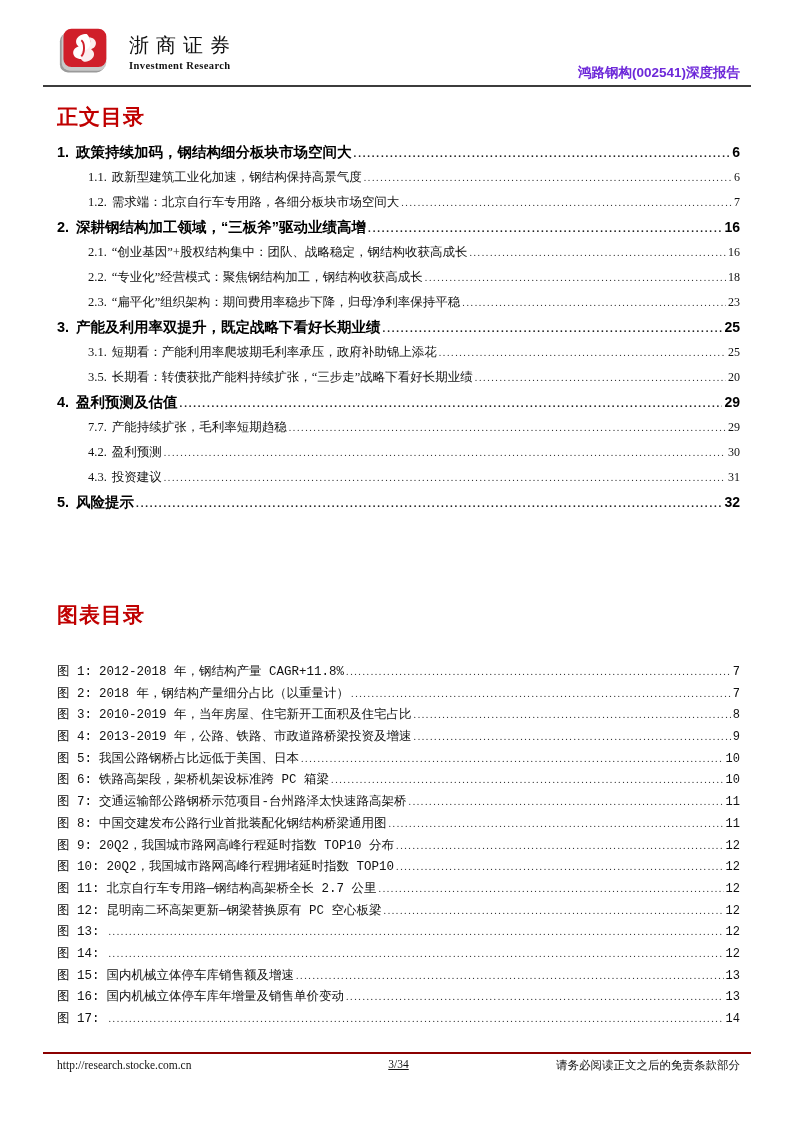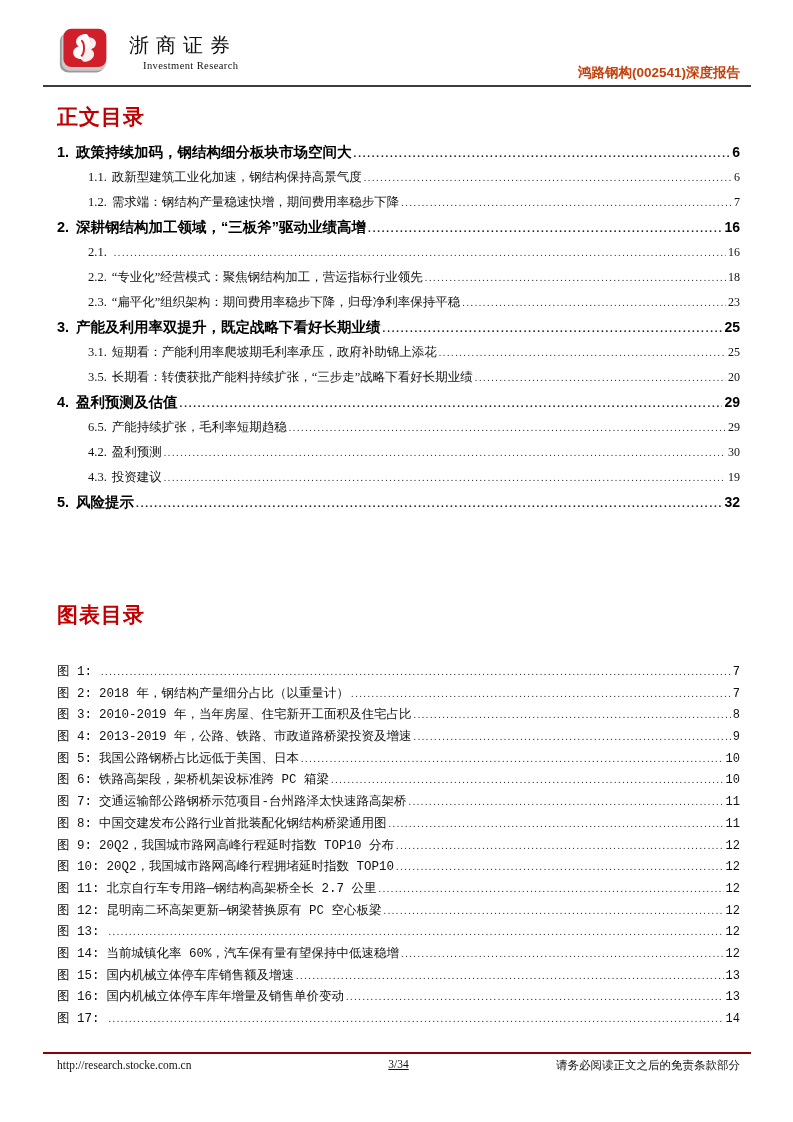--- a/index.html
+++ b/index.html
@@ -14,27 +14,27 @@
 
   
   .header { position: absolute; top: 24px; left: 57px; right: 53px; height: 60px; }
   .brand { position: absolute; left: 0; top: 2px; display: flex; align-items: center; gap: 18px; }
   .brand-logo { width: 54px; height: 50px; display: block; }
   .brand-text .cn {
     font-size: 20px; letter-spacing: 7px; color: #111;
     font-family: "Liberation Serif", serif; font-weight: 500; white-space: nowrap;
   }
   .brand-text .en {
-    font-size: 10.5px; font-weight: normal; letter-spacing: 0.4px; color: #111;
-    margin-top: 1px; font-family: "Liberation Serif", serif; white-space: nowrap; margin-left: 14px;
+    font-size: 10.5px; font-weight: bold; letter-spacing: 0.4px; color: #111;
+    margin-top: 1px; font-family: "Liberation Serif", serif; white-space: nowrap;
   }
   .report-title {
     position: absolute; right: 0; bottom: 2px;
     font-family: "Liberation Sans", "DejaVu Sans", sans-serif;
-    font-weight: bold; font-size: 13.5px; color: #c2410c; white-space: nowrap;
+    font-weight: bold; font-size: 13.5px; color: #6d28d9; white-space: nowrap;
   }
   .header-rule { position: absolute; top: 85px; left: 43px; right: 42px; height: 2px; background: #3c3c3c; }
 
   
   .sec-title {
     position: absolute; left: 57px;
     font-family: Liberation Serif, serif;
     font-weight: bold; font-size: 21px; color: #c00000; letter-spacing: 1px;
   }
   #toc-title { top: 103px; }
@@ -121,38 +121,39 @@
     <span class="pg">6</span>
   </div>
     <div class="row lvl2">
     <span class="num">1.1.</span>
     <span class="txt">政新型建筑工业化加速，钢结构保持高景气度</span>
     <span class="leader"></span>
     <span class="pg">6</span>
   </div>
     <div class="row lvl2">
     <span class="num">1.2.</span>
-    <span class="txt">需求端：钢结构产量稳速快增，期间费用率稳步下降</span>
+    <span class="txt">需求端：北京自行车专用路，各细分板块市场空间大</span>
     <span class="leader"></span>
     <span class="pg">7</span>
   </div>
     <div class="row lvl1">
     <span class="num">2.</span>
     <span class="txt">深耕钢结构加工领域，“三板斧”驱动业绩高增</span>
     <span class="leader"></span>
     <span class="pg">16</span>
   </div>
     <div class="row lvl2">
     <span class="num">2.1.</span>
+    <span class="txt">“创业基因”+股权结构集中：团队、战略稳定，钢结构收获高成长</span>
     <span class="leader"></span>
     <span class="pg">16</span>
   </div>
     <div class="row lvl2">
     <span class="num">2.2.</span>
-    <span class="txt">“专业化”经营模式：聚焦钢结构加工，营运指标行业领先</span>
+    <span class="txt">“专业化”经营模式：聚焦钢结构加工，钢结构收获高成长</span>
     <span class="leader"></span>
     <span class="pg">18</span>
   </div>
     <div class="row lvl2">
     <span class="num">2.3.</span>
     <span class="txt">“扁平化”组织架构：期间费用率稳步下降，归母净利率保持平稳</span>
     <span class="leader"></span>
     <span class="pg">23</span>
   </div>
     <div class="row lvl1">
@@ -173,49 +174,50 @@
     <span class="leader"></span>
     <span class="pg">20</span>
   </div>
     <div class="row lvl1">
     <span class="num">4.</span>
     <span class="txt">盈利预测及估值</span>
     <span class="leader"></span>
     <span class="pg">29</span>
   </div>
     <div class="row lvl2">
-    <span class="num">6.5.</span>
+    <span class="num">7.7.</span>
     <span class="txt">产能持续扩张，毛利率短期趋稳</span>
     <span class="leader"></span>
     <span class="pg">29</span>
   </div>
     <div class="row lvl2">
     <span class="num">4.2.</span>
     <span class="txt">盈利预测</span>
     <span class="leader"></span>
     <span class="pg">30</span>
   </div>
     <div class="row lvl2">
     <span class="num">4.3.</span>
     <span class="txt">投资建议</span>
     <span class="leader"></span>
-    <span class="pg">19</span>
+    <span class="pg">31</span>
   </div>
     <div class="row lvl1">
     <span class="num">5.</span>
     <span class="txt">风险提示</span>
     <span class="leader"></span>
     <span class="pg">32</span>
   </div>
   </div>
 
 <div class="sec-title" id="fig-title" style="color: rgb(192, 0, 0);">图表目录</div>
 <div class="list" id="fig-list">
     <div class="row fig">
     <span class="num">图 1:</span>
+    <span class="txt">2012-2018 年，钢结构产量 CAGR+11.8%</span>
     <span class="leader"></span>
     <span class="pg">7</span>
   </div>
     <div class="row fig">
     <span class="num">图 2:</span>
     <span class="txt">2018 年，钢结构产量细分占比（以重量计）</span>
     <span class="leader"></span>
     <span class="pg">7</span>
   </div>
     <div class="row fig">
@@ -278,21 +280,20 @@
     <span class="leader"></span>
     <span class="pg">12</span>
   </div>
     <div class="row fig">
     <span class="num">图 13:</span>
     <span class="leader"></span>
     <span class="pg">12</span>
   </div>
     <div class="row fig">
     <span class="num">图 14:</span>
-    <span class="txt">当前城镇化率 60%，汽车保有量有望保持中低速稳增</span>
     <span class="leader"></span>
     <span class="pg">12</span>
   </div>
     <div class="row fig">
     <span class="num">图 15:</span>
     <span class="txt">国内机械立体停车库销售额及增速</span>
     <span class="leader"></span>
     <span class="pg">13</span>
   </div>
     <div class="row fig">

